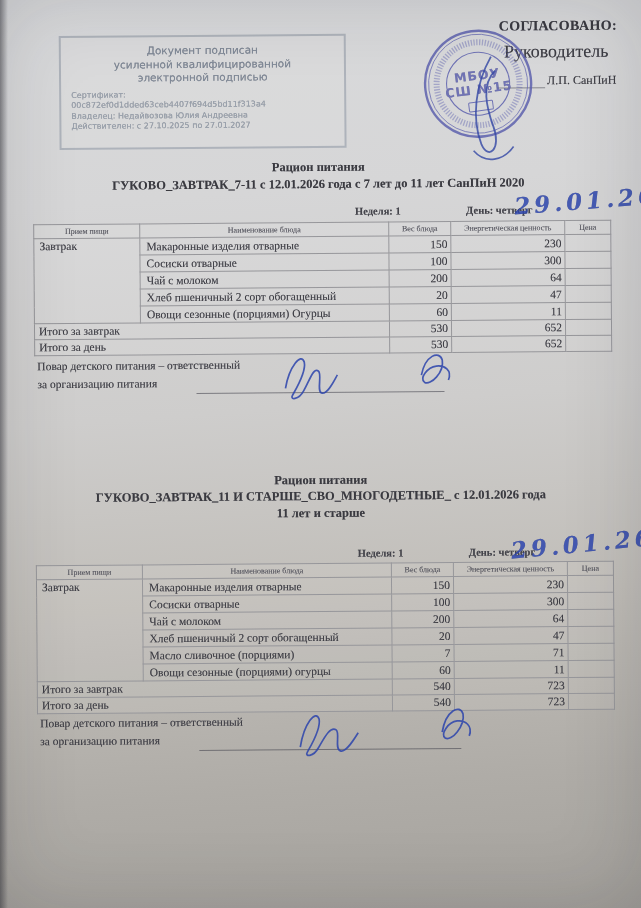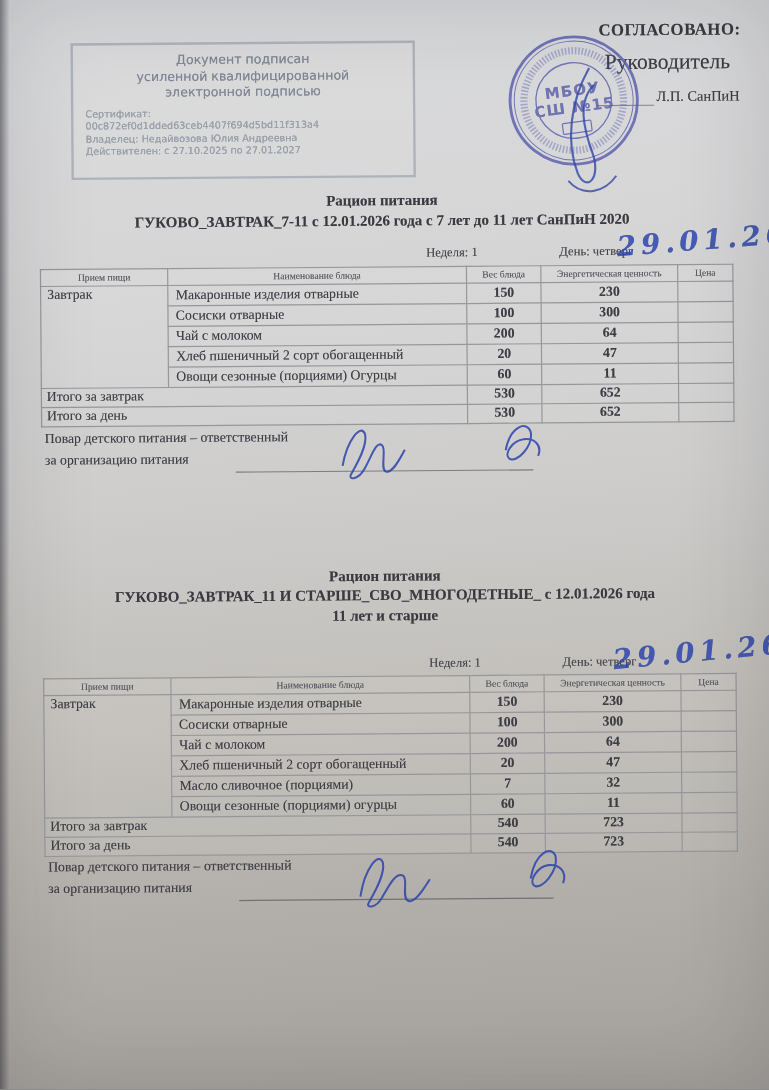--- a/index.html
+++ b/index.html
@@ -24,32 +24,32 @@
   .approve-role{left:507px;top:43px;font-size:18px;color:#3d3d44;}
   .approve-name{left:550px;top:75px;font-size:12px;color:#3d3d44;}
   .approve-line{left:500px;top:89px;width:48px;height:1px;background:rgba(70,70,80,.55);}
 
   
   .stamp{left:423px;top:25px;width:116px;height:120px;transform:rotate(-7deg);opacity:.82;}
   .stamp-sig{left:446px;top:52px;width:90px;height:122px;opacity:.8;}
 
   
   .tc{left:0;width:641px;text-align:center;font-weight:bold;font-size:12.5px;color:#3a3a40;}
-  .weekday{font-size:10.5px;color:#44444b;}
+  .weekday{font-size:10.5px;color:#44444b;font-weight:bold;}
   .hand{font-family:"DejaVu Serif",serif;font-style:italic;font-weight:bold;color:#2e46ae;
     font-size:23px;letter-spacing:4px;opacity:.85;white-space:nowrap;}
 
   
   table.menu{position:absolute;left:35px;width:577px;border-collapse:collapse;table-layout:fixed;
     background:rgba(255,255,255,.07);}
   .menu th,.menu td{border:1px solid #97979b;overflow:hidden;white-space:nowrap;padding:0 3px;}
   .menu th{font-size:8px;font-weight:normal;color:#595962;height:13px;line-height:10px;text-align:center;}
   .menu td{font-size:11.5px;height:16px;line-height:15px;color:#3d3d44;}
   .menu td.dish{text-align:left;padding-left:6px;}
-  .menu td.num{text-align:center;font-weight:bold;}
+  .menu td.num{text-align:right;}
   .menu td.meal{vertical-align:top;text-align:left;padding-left:5px;}
   .menu tr.total td{height:14px;}
   .menu td.total-label{text-align:left;padding-left:4px;}
 
   
   .cook{font-size:11.5px;color:#3d3d44;left:38px;}
   .sig-line{height:1px;background:rgba(70,70,80,.6);}
   .cook-sig{opacity:.85;}
 </style>
 </head>
@@ -219,21 +219,21 @@
         </tr>
         <tr>
           <td class="dish">Хлеб пшеничный 2 сорт обогащенный</td>
           <td class="num">20</td>
           <td class="num">47</td>
           <td class="num"></td>
         </tr>
         <tr>
           <td class="dish">Масло сливочное (порциями)</td>
           <td class="num">7</td>
-          <td class="num">32</td>
+          <td class="num">71</td>
           <td class="num"></td>
         </tr>
         <tr>
           <td class="dish">Овощи сезонные (порциями) огурцы</td>
           <td class="num">60</td>
           <td class="num">11</td>
           <td class="num"></td>
         </tr>
         <tr class="total">
           <td class="total-label" colspan="2">Итого за завтрак</td>

